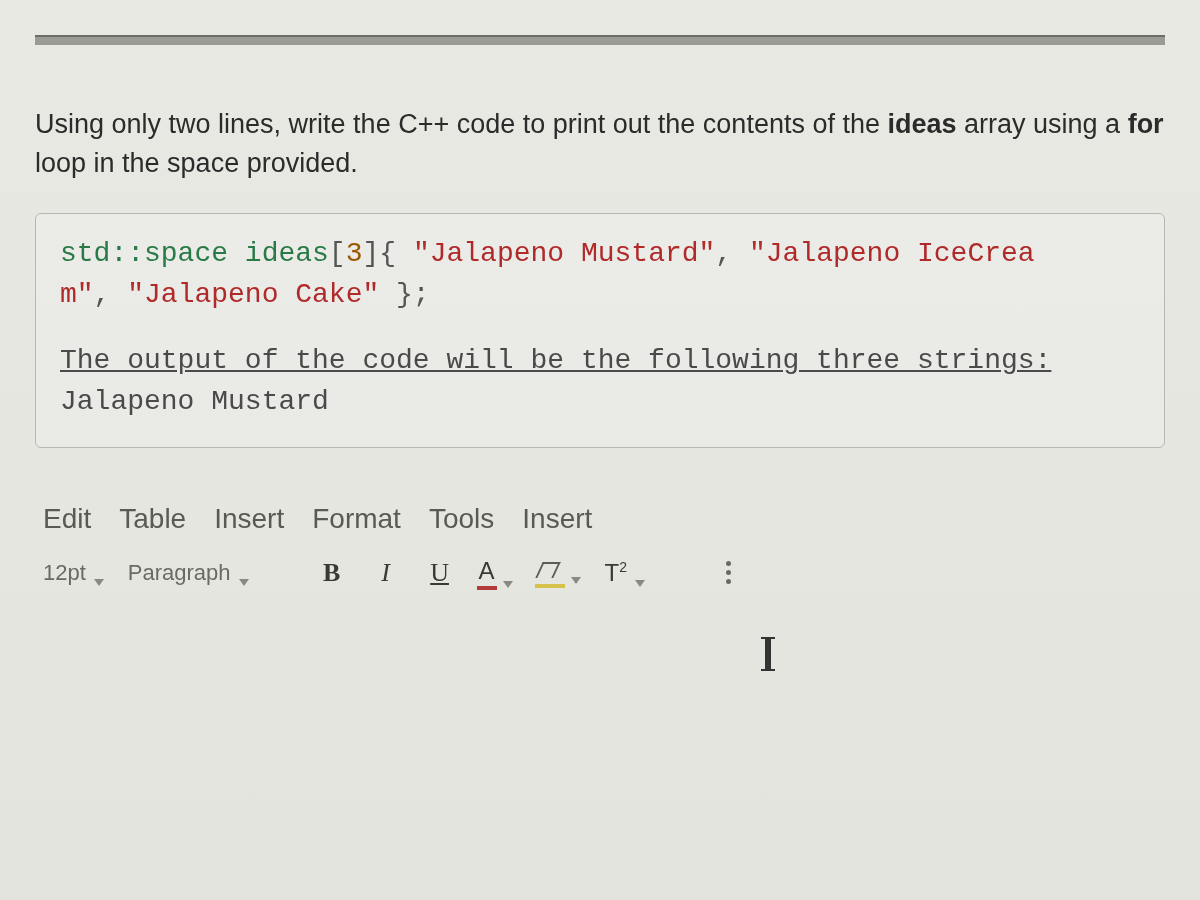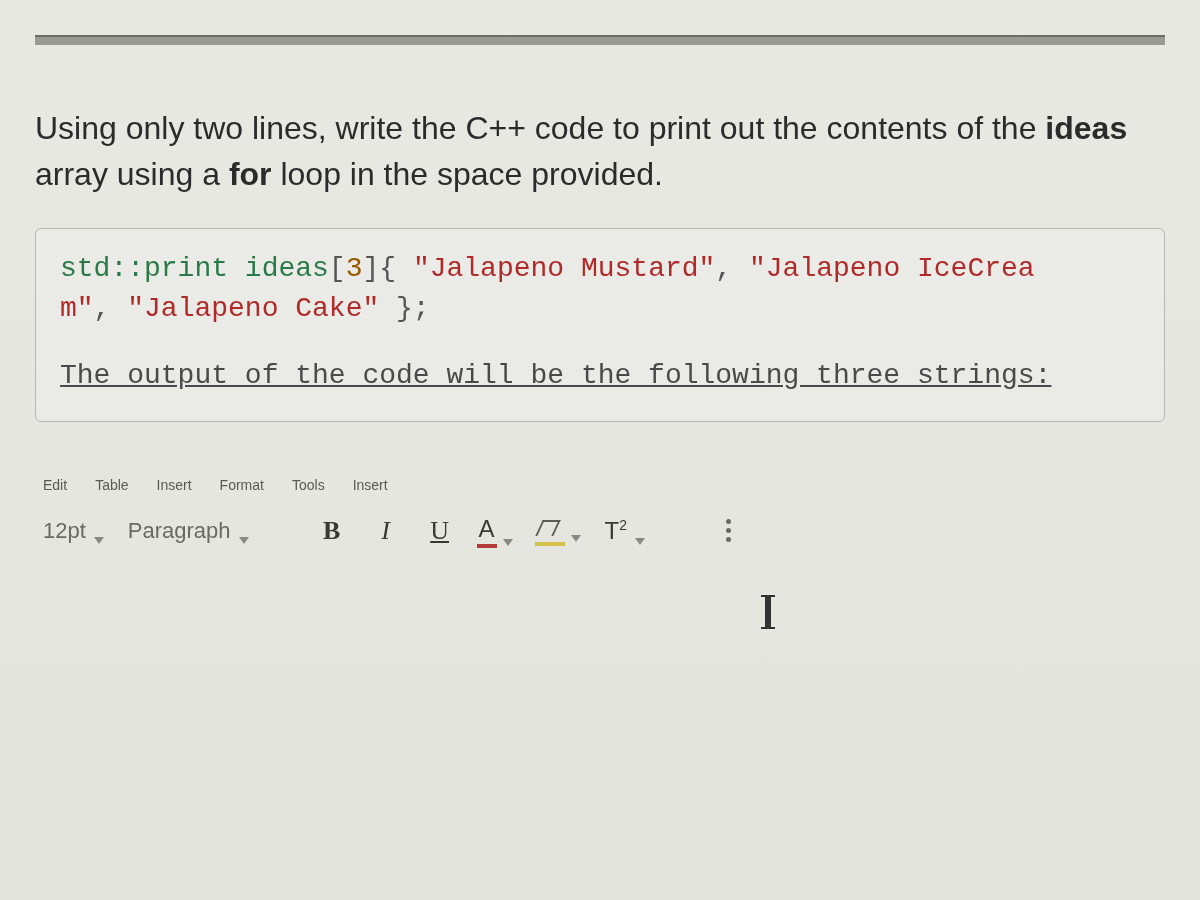--- a/index.html
+++ b/index.html
@@ -18,21 +18,21 @@
     padding: 35px 35px 0 35px;
     background: linear-gradient(180deg, #e9e9e4 0%, #e4e4df 100%);
   }
   .top-line {
     height: 8px;
     background: #9b9b96;
     margin-bottom: 60px;
     border-top: 2px solid #6d6d68;
   }
   .question-text {
-    font-size: 32px;
+    font-size: 27px;
     line-height: 1.45;
     color: #2b2b2b;
     margin-bottom: 30px;
     font-weight: 400;
   }
   .question-text .bold {
     font-weight: 600;
   }
   .code-block {
     border: 1px solid #b8b8b2;
@@ -51,21 +51,21 @@
   .code-block .kw-str    { color: #b02a2a; }
   .code-block .punct     { color: #555; }
   .code-block .underline { text-decoration: underline; }
   .code-block .out-line  { color: #4a4a4a; }
 
   .editor-menubar {
     display: flex;
     gap: 28px;
     padding: 0 8px 14px 8px;
     color: #5a5a55;
-    font-size: 14px;
+    font-size: 28px;
   }
   .editor-menubar span { cursor: pointer; }
 
   .editor-toolbar {
     display: flex;
     align-items: center;
     gap: 24px;
     padding: 6px 8px 10px 8px;
     color: #6a6a65;
     font-size: 22px;
@@ -175,29 +175,30 @@
   <div class="question-text">
     <span>Using only two lines, write the C++ code to print out the contents of the </span>
     <span class="bold">ideas</span>
     <span> array using a </span>
     <span class="bold">for</span>
     <span> loop in the space provided.</span>
   </div>
 
   <div class="code-block">
     <div>
-      <span class="kw-type">std::print</span>
+      <span class="kw-type">std::space</span>
       <span> </span>
       <span class="kw-name">ideas</span><span class="punct">[</span><span class="kw-num">3</span><span class="punct">]{ </span><span class="kw-str">"Jalapeno Mustard"</span><span class="punct">, </span><span class="kw-str">"Jalapeno IceCrea</span>
     </div>
     <div>
       <span class="kw-str">m"</span><span class="punct">, </span><span class="kw-str">"Jalapeno Cake"</span><span class="punct"> };</span>
     </div>
     <div style="height:26px"></div>
     <div class="underline out-line">The output of the code will be the following three strings:</div>
+    <div class="out-line">Jalapeno Mustard</div>
   </div>
 
   <div class="editor-menubar">
     <span>Edit</span>
     <span>Table</span>
     <span>Insert</span>
     <span>Format</span>
     <span>Tools</span>
     <span>Insert</span>
   </div>

